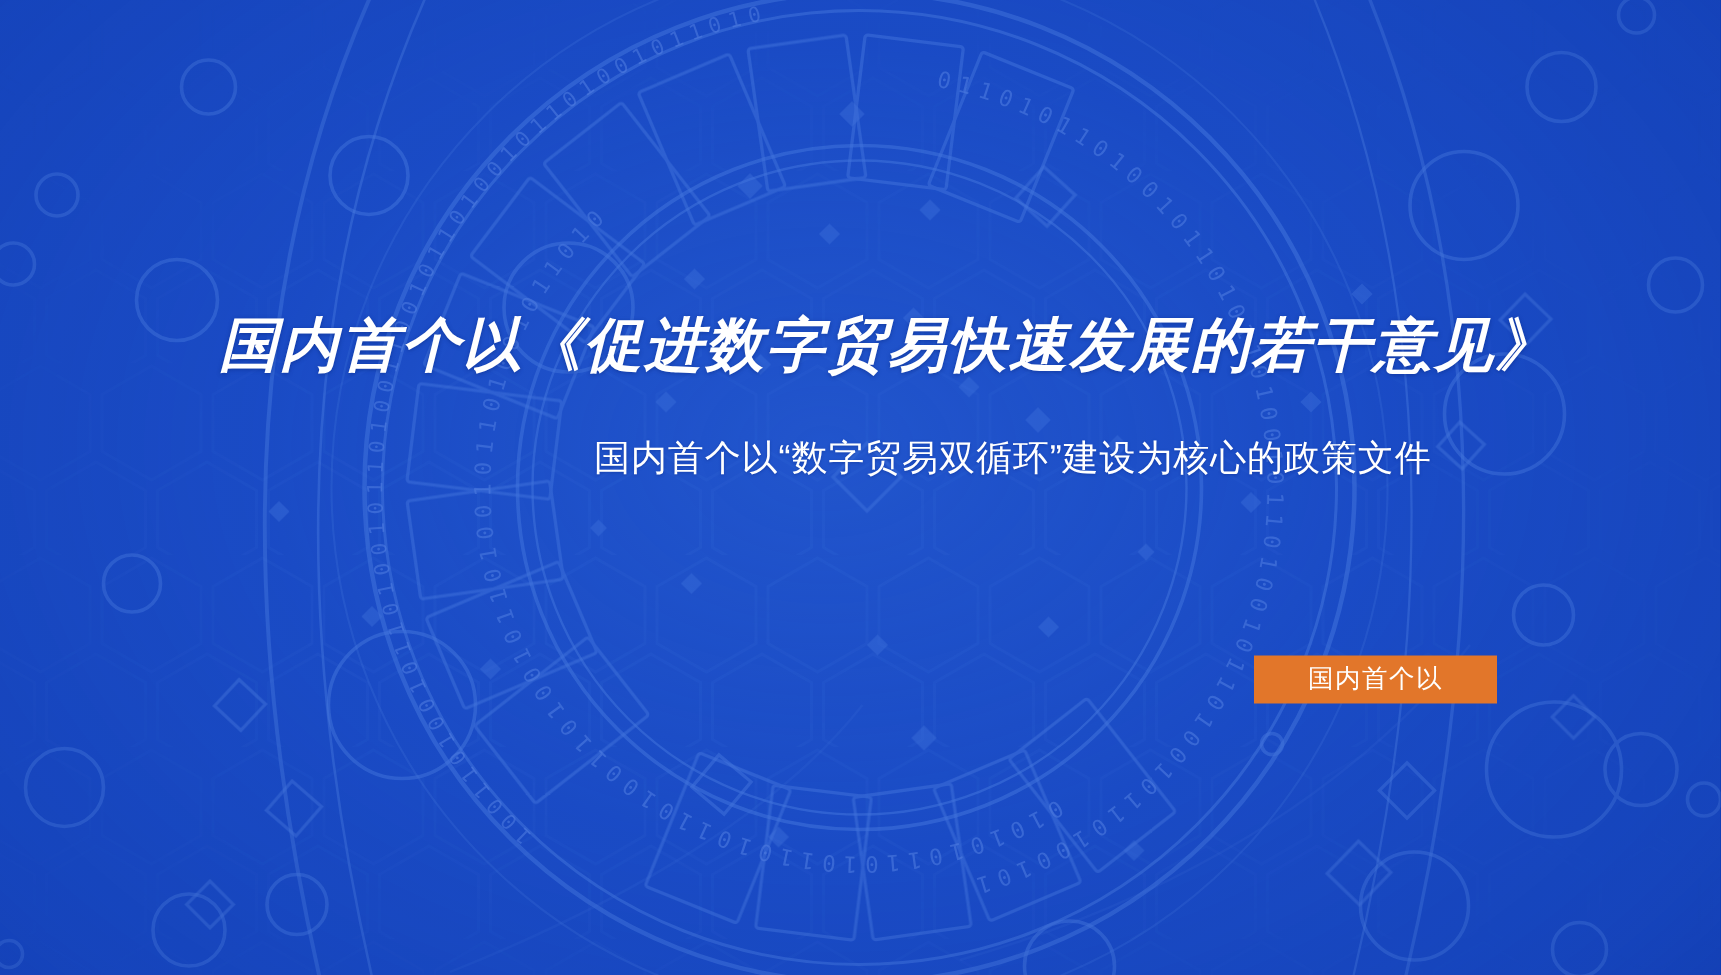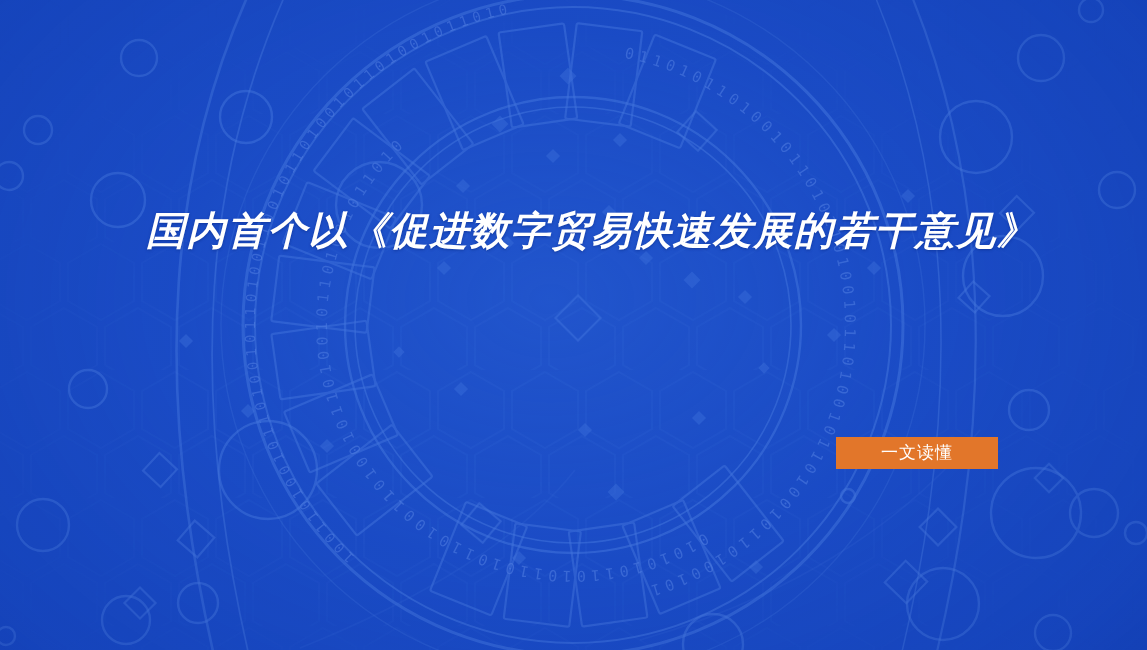--- a/index.html
+++ b/index.html
@@ -273,17 +273,18 @@
       <path d="M 300 648 C 420 600 520 540 575 470" stroke-width="1.6" opacity="0.30"></path>
     </g>
   </svg>
 
   <div class="bg-vignette"></div>
 
   <div class="content">
 
     <div class="title">国内首个以《促进数字贸易快速发展的若干意见》</div>
 
-
-    <button class="cta-button">一文读懂</button>
+    <div class="subtitle">国内首个以“数字贸易双循环”建设为核心的政策文件</div>
+
+    <button class="cta-button">国内首个以</button>
 
   </div>
 </div>
 
 </body></html>

